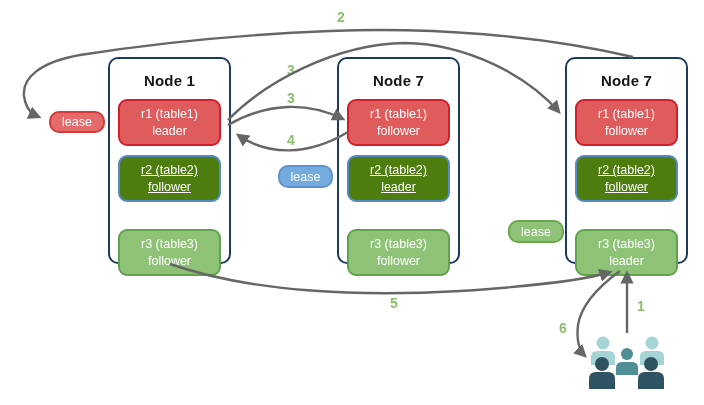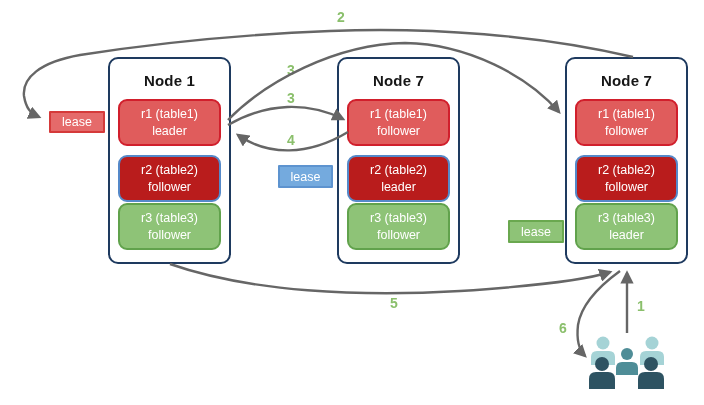--- a/index.html
+++ b/index.html
@@ -14,27 +14,27 @@
   .node-title{
     position:absolute;top:13px;left:0;width:100%;text-align:center;
     font-size:15px;font-weight:bold;color:#161616;letter-spacing:.2px;
   }
   .replica{
     position:absolute;left:8px;width:99px;height:43px;border-radius:9px;
     display:flex;flex-direction:column;align-items:center;justify-content:center;
     color:#ffffff;font-size:12.5px;line-height:1.3;text-align:center;border:2px solid transparent;
   }
   .replica.red{background:#e05c5c;border-color:#d11f2c;}
-  .replica.blue{background:#b91c1c;border-color:#5589c9;}
+  .replica.blue{background:#4d7c0f;border-color:#5589c9;text-decoration:underline;}
   .replica.green{background:#8ec377;border-color:#61a24c;}
   .r-row0{top:40px;}
   .r-row1{top:96px;}
-  .r-row2{top:144px;}
+  .r-row2{top:170px;}
   .lease{
-    position:absolute;border-radius:1px;color:#ffffff;font-size:12.5px;
+    position:absolute;border-radius:10px;color:#ffffff;font-size:12.5px;
     display:flex;align-items:center;justify-content:center;border:2px solid transparent;
   }
   .lease.red{left:49px;top:111px;width:52px;height:18px;background:#e56a6a;border-color:#d53a3a;}
   .lease.blue{left:278px;top:165px;width:51px;height:19px;background:#74aade;border-color:#5d93cf;}
   .lease.green{left:508px;top:220px;width:52px;height:19px;background:#8ec377;border-color:#6aa84f;}
   .step{
     position:absolute;transform:translate(-50%,0);
     font-size:14px;font-weight:bold;color:#8abf6b;
   }
   .overlay{position:absolute;left:0;top:0;width:704px;height:405px;pointer-events:none;}

